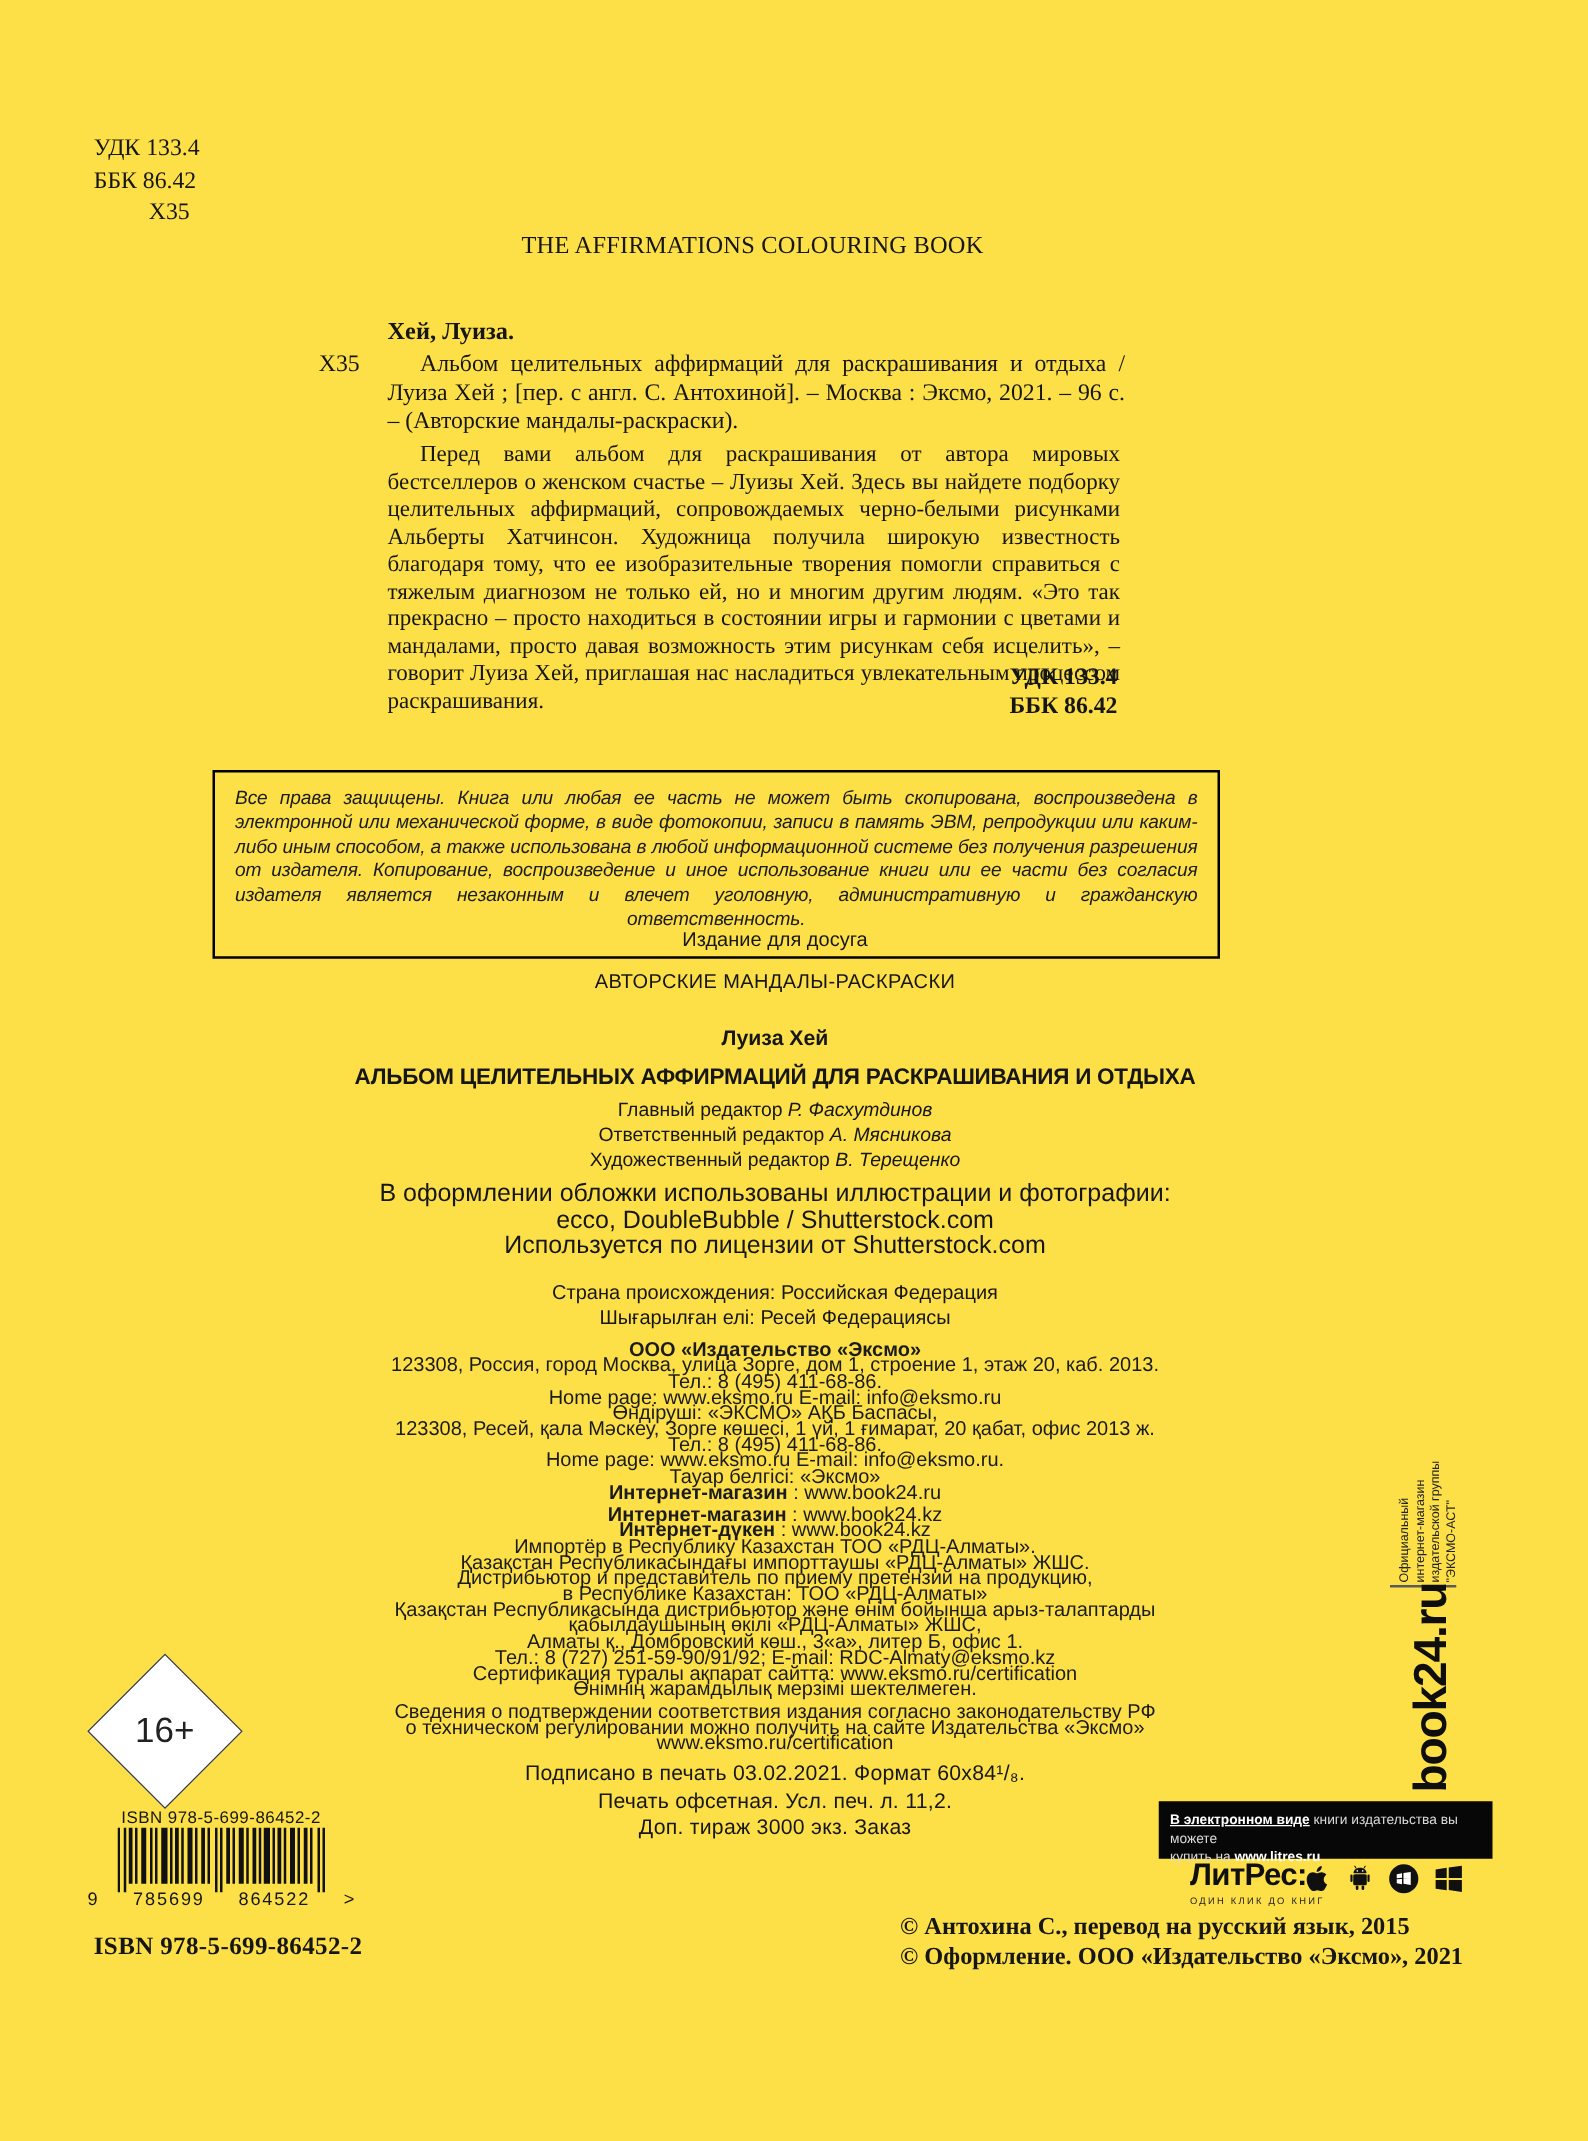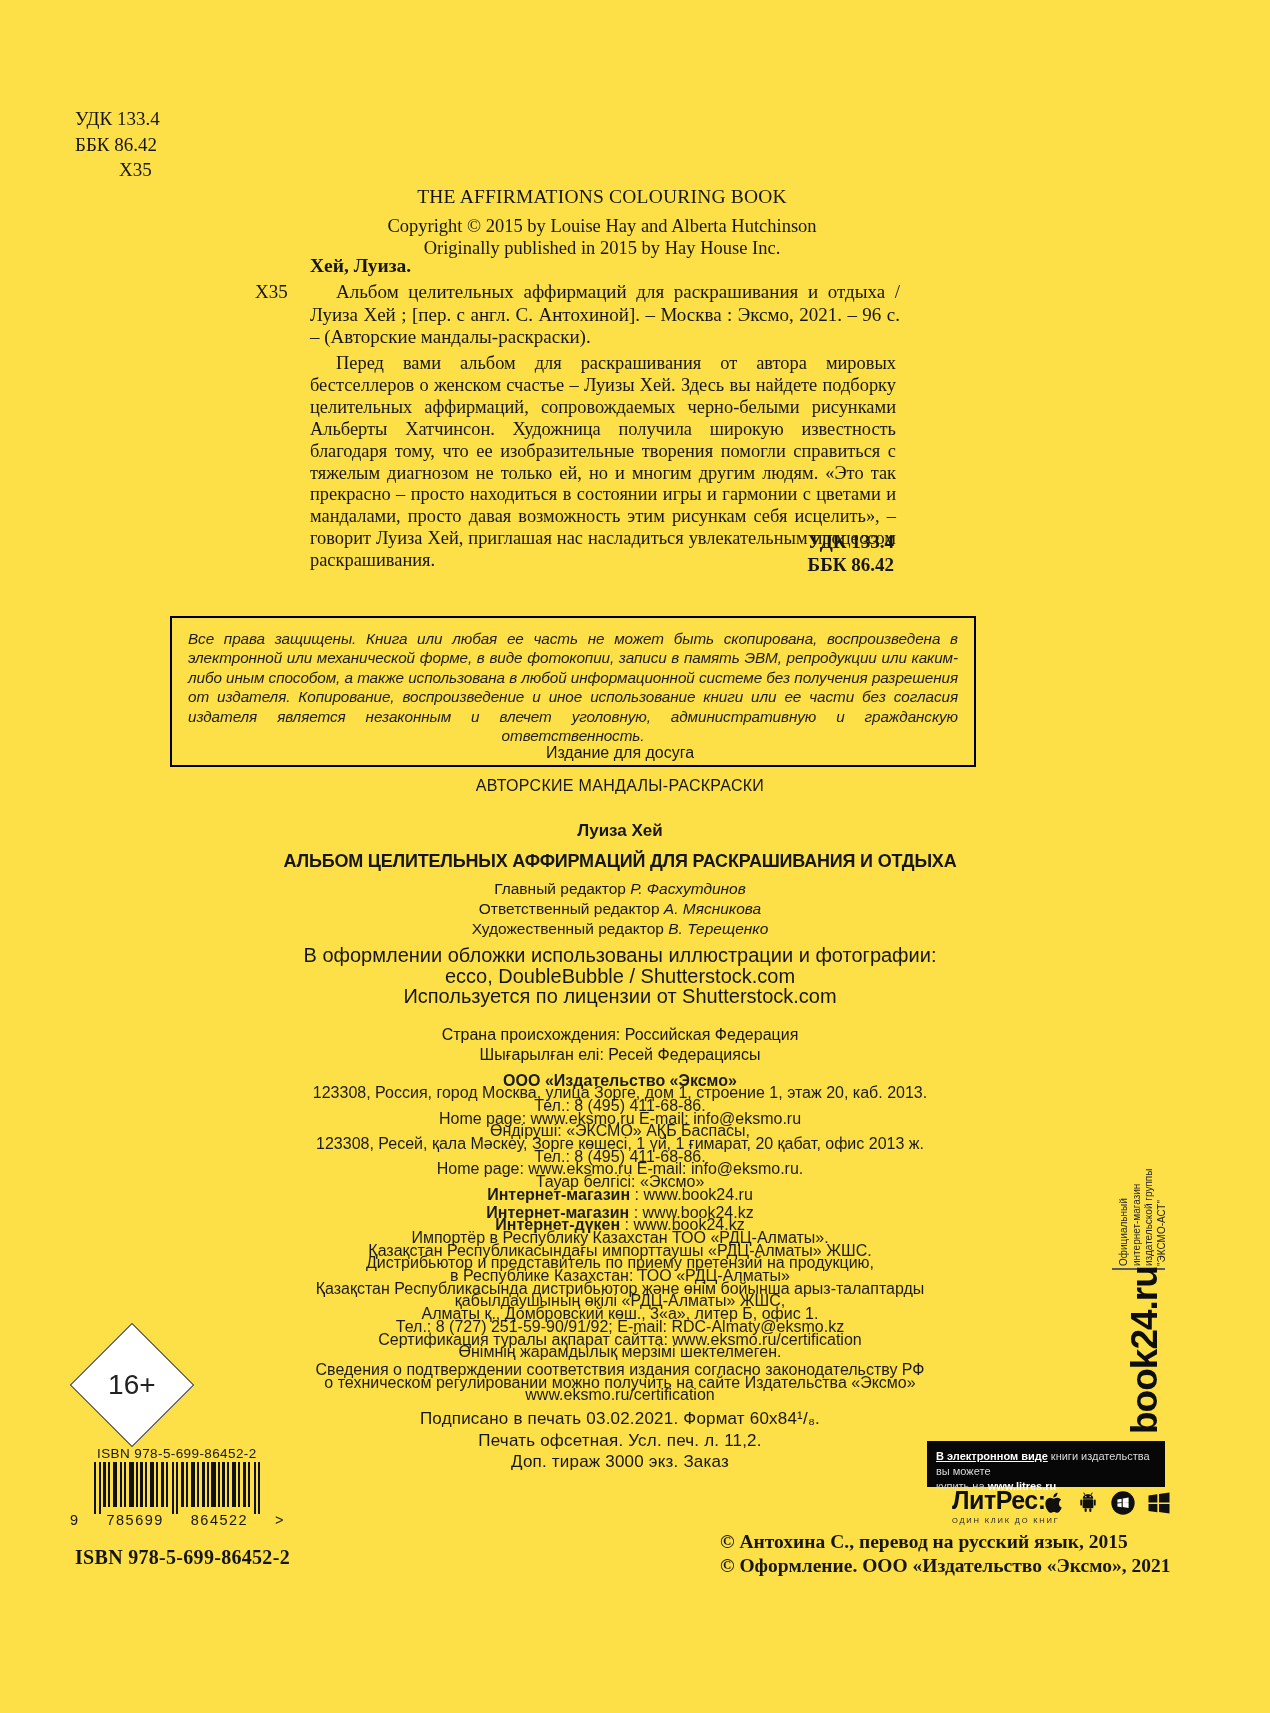--- a/index.html
+++ b/index.html
@@ -57,21 +57,21 @@
   
   .sb-small{position:absolute;left:1118px;top:1266px;width:102px;height:52px;
             transform:rotate(-90deg);transform-origin:0 0;
             font-family:"Liberation Sans",sans-serif;font-size:10px;line-height:12.5px;color:#222;}
   .sb-rule{position:absolute;left:1112px;top:1268px;width:53px;height:2px;background:#5a5a5a;}
   .sb-big{position:absolute;left:1124px;top:1434px;width:162px;height:44px;
           transform:rotate(-90deg);transform-origin:0 0;
           font-family:"Liberation Sans",sans-serif;font-weight:bold;font-size:37px;
           letter-spacing:-1px;color:#0e0e0e;white-space:nowrap;}
   
-  .litres-box{position:absolute;left:927px;top:1441px;width:238px;height:46px;box-sizing:border-box;
+  .litres-box{position:absolute;left:927px;top:1441px;width:267px;height:46px;box-sizing:border-box;
               background:#070707;color:#fff;padding:8px 9px;font-family:"Liberation Sans",sans-serif;
               font-size:11px;line-height:15px;}
   .litres-box .hl{font-weight:bold;text-decoration:underline;}
   .litres-box .dim{color:#d9d9d9;}
   .litres-box b{color:#fff;}
   .litres-logo{position:absolute;left:952px;top:1486px;font-family:"Liberation Sans",sans-serif;}
   .litres-name{font-size:25px;font-weight:bold;letter-spacing:-.5px;color:#101010;}
   .litres-tag{font-size:7.5px;letter-spacing:1.8px;text-transform:uppercase;color:#222;margin-top:1px;}
   .platform-icons{position:absolute;left:1041px;top:1489px;display:flex;gap:8px;align-items:center;}
   .platform-icons svg{display:block;}
@@ -84,24 +84,20 @@
 <div class="page">
 
   <div class="top-codes">
     <div>УДК 133.4</div>
     <div>ББК 86.42</div>
     <div class="indent">Х35</div>
   </div>
 
   <div class="eng">
     <div class="eng-title">THE AFFIRMATIONS COLOURING BOOK</div>
-    <div class="eng-copy">
-      <div>Copyright © 2015 by Louise Hay and Alberta Hutchinson</div>
-      <div>Originally published in 2015 by Hay House Inc.</div>
-    </div>
   </div>
 
   <div class="author">Хей, Луиза.</div>
   <div class="bib">
     <div class="bib-code">Х35</div>
     <div class="bib-text">Альбом целительных аффирмаций для раскрашивания и отдыха / Луиза Хей ; [пер. с англ. С. Антохиной]. – Москва : Эксмо, 2021. – 96 с. – (Авторские мандалы-раскраски).</div>
   </div>
 
   <div class="annotation">Перед вами альбом для раскрашивания от автора мировых бестселлеров о женском счастье – Луизы Хей. Здесь вы найдете подборку целительных аффирмаций, сопровождаемых черно-белыми рисунками Альберты Хатчинсон. Художница получила широкую известность благодаря тому, что ее изобразительные творения помогли справиться с тяжелым диагнозом не только ей, но и многим другим людям. «Это так прекрасно – просто находиться в состоянии игры и гармонии с цветами и мандалами, просто давая возможность этим рисункам себя исцелить», – говорит Луиза Хей, приглашая нас насладиться увлекательным процессом раскрашивания.</div>
 

